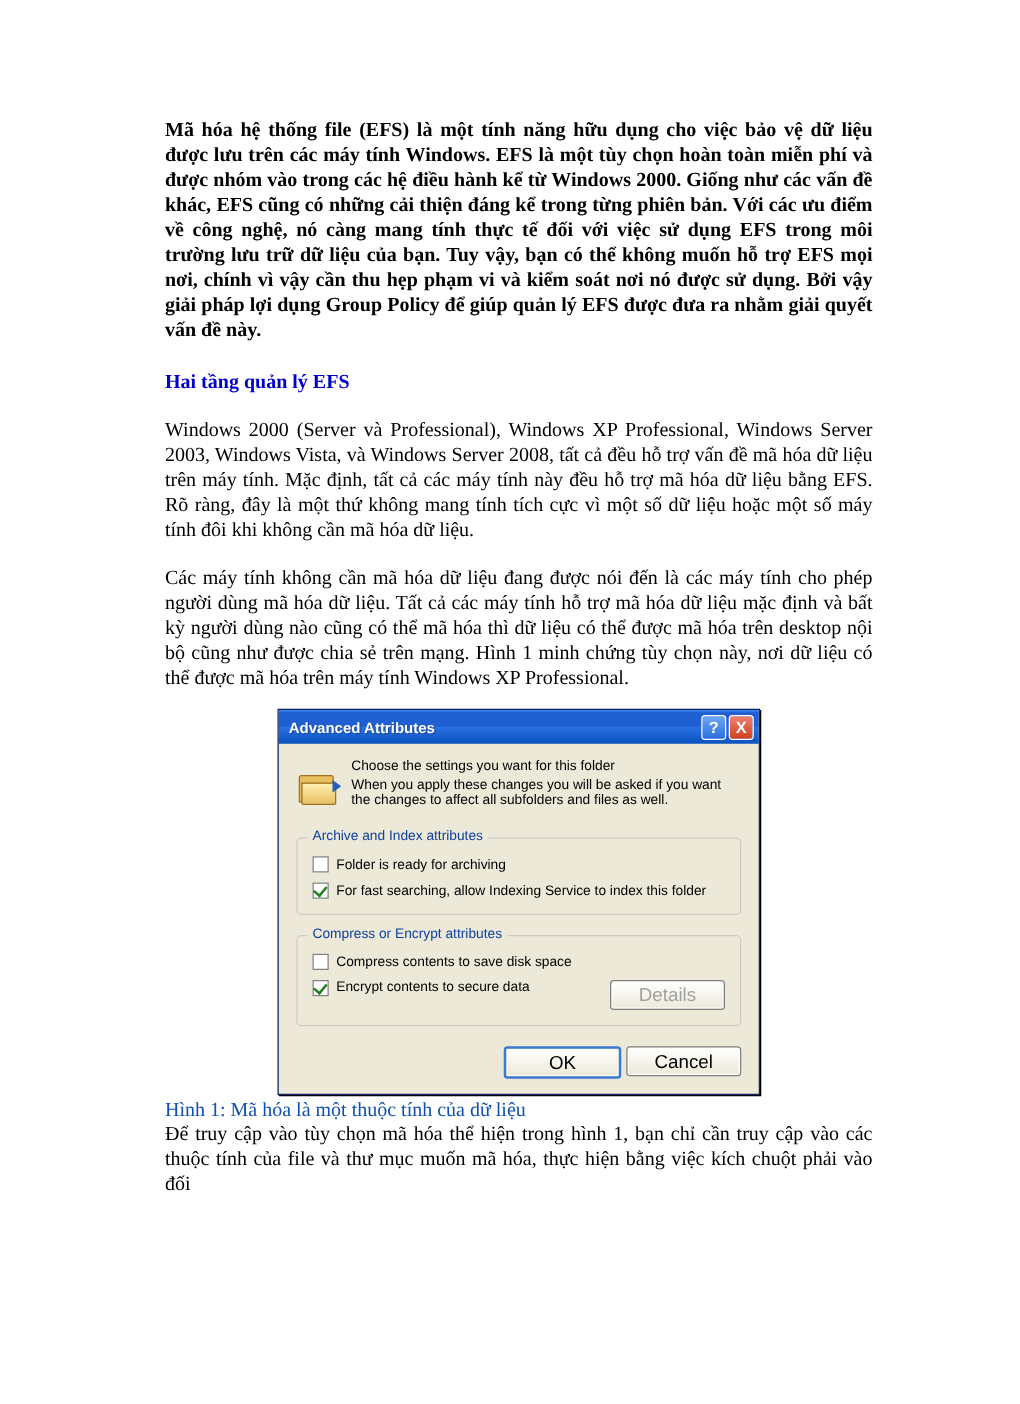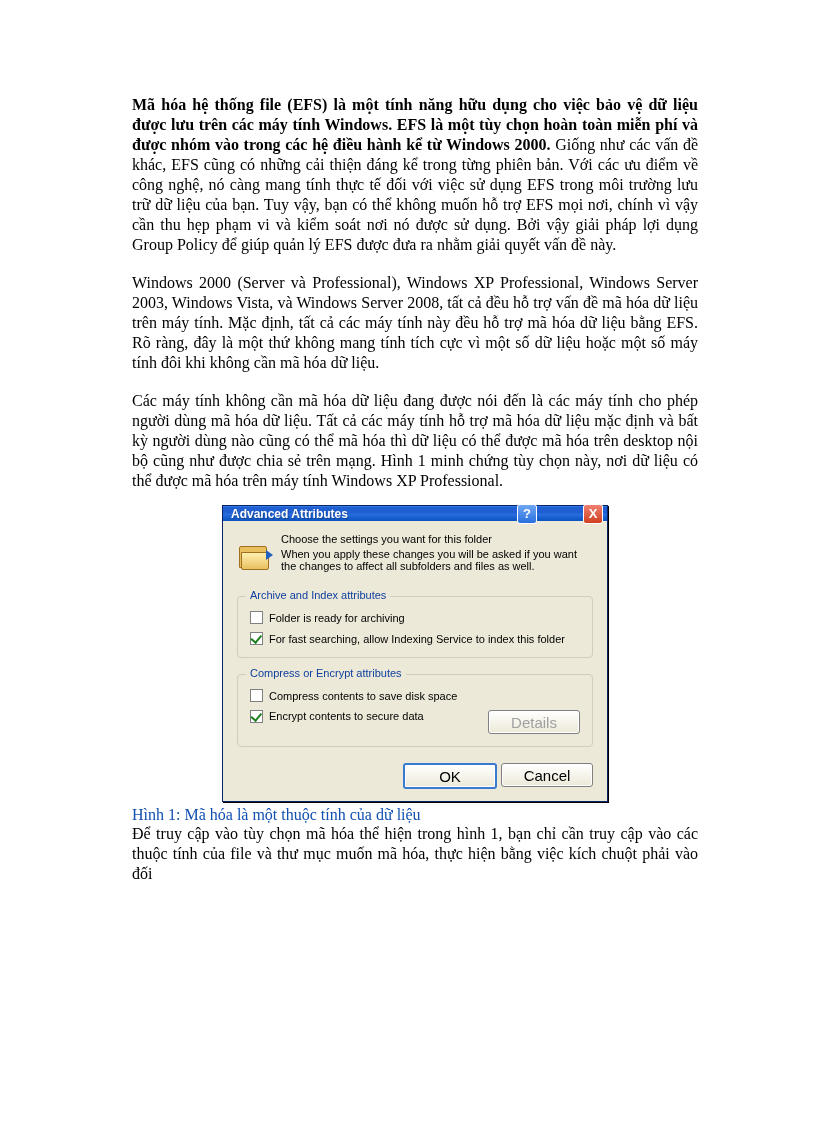--- a/index.html
+++ b/index.html
@@ -13,21 +13,21 @@
   }
   .page {
     padding: 95px 118px 60px 132px;
     width: 566px;
   }
   .intro-bold {
     font-weight: bold;
     text-align: justify;
   }
   .intro-rest {
-    font-weight: normal;
+    font-weight: bold;
     text-align: justify;
   }
   .section-heading {
     color: #0000cc;
     font-weight: bold;
     margin-top: 22px;
     margin-bottom: 20px;
   }
   p {
     margin: 0 0 18px 0;
@@ -42,29 +42,28 @@
   
   .xp-dialog {
     width: 384px;
     font-family: Tahoma, Arial, sans-serif;
     font-size: 11px;
     border: 1px solid #0a246a;
     background: #ece9d8;
     box-shadow: 1px 1px 0 #000;
   }
   .xp-titlebar {
-    height: 15px;
+    height: 27px;
     background: linear-gradient(to bottom, #3c8cf0 0%, #1f5fd2 8%, #1f5fd2 48%, #2a6fe0 52%, #0a53c0 100%);
     display: flex;
     align-items: center;
     padding: 0 4px 0 8px;
     color: #ffffff;
     font-weight: bold;
     font-size: 12px;
-    gap: 44px;
   }
   .xp-titlebar .title-text {
     flex: 1;
     text-shadow: 1px 1px 1px rgba(0,0,0,0.3);
   }
   .xp-title-btn {
     width: 20px;
     height: 20px;
     margin-left: 2px;
     border: 1px solid #ffffff;
@@ -210,20 +209,21 @@
 </style>
 </head>
 <body>
 
 <div class="page">
 
   <p>
     <span class="intro-bold">Mã hóa hệ thống file (EFS) là một tính năng hữu dụng cho việc bảo vệ dữ liệu được lưu trên các máy tính Windows. EFS là một tùy chọn hoàn toàn miễn phí và được nhóm vào trong các hệ điều hành kể từ Windows 2000.</span><span class="intro-rest"> Giống như các vấn đề khác, EFS cũng có những cải thiện đáng kể trong từng phiên bản. Với các ưu điểm về công nghệ, nó càng mang tính thực tế đối với việc sử dụng EFS trong môi trường lưu trữ dữ liệu của bạn. Tuy vậy, bạn có thể không muốn hỗ trợ EFS mọi nơi, chính vì vậy cần thu hẹp phạm vi và kiểm soát nơi nó được sử dụng. Bởi vậy giải pháp lợi dụng Group Policy để giúp quản lý EFS được đưa ra nhằm giải quyết vấn đề này.</span>
   </p>
 
+  <div class="section-heading">Hai tầng quản lý EFS</div>
 
   <p>Windows 2000 (Server và Professional), Windows XP Professional, Windows Server 2003, Windows Vista, và Windows Server 2008, tất cả đều hỗ trợ vấn đề mã hóa dữ liệu trên máy tính. Mặc định, tất cả các máy tính này đều hỗ trợ mã hóa dữ liệu bằng EFS. Rõ ràng, đây là một thứ không mang tính tích cực vì một số dữ liệu hoặc một số máy tính đôi khi không cần mã hóa dữ liệu.</p>
   <p>Các máy tính không cần mã hóa dữ liệu đang được nói đến là các máy tính cho phép người dùng mã hóa dữ liệu. Tất cả các máy tính hỗ trợ mã hóa dữ liệu mặc định và bất kỳ người dùng nào cũng có thể mã hóa thì dữ liệu có thể được mã hóa trên desktop nội bộ cũng như được chia sẻ trên mạng. Hình 1 minh chứng tùy chọn này, nơi dữ liệu có thể được mã hóa trên máy tính Windows XP Professional.</p>
 
   <div class="dialog-wrap">
     <div class="xp-dialog">
       <div class="xp-titlebar">
         <span class="title-text">Advanced Attributes</span>
         <div class="xp-title-btn xp-help-btn">
           <span>?</span>

